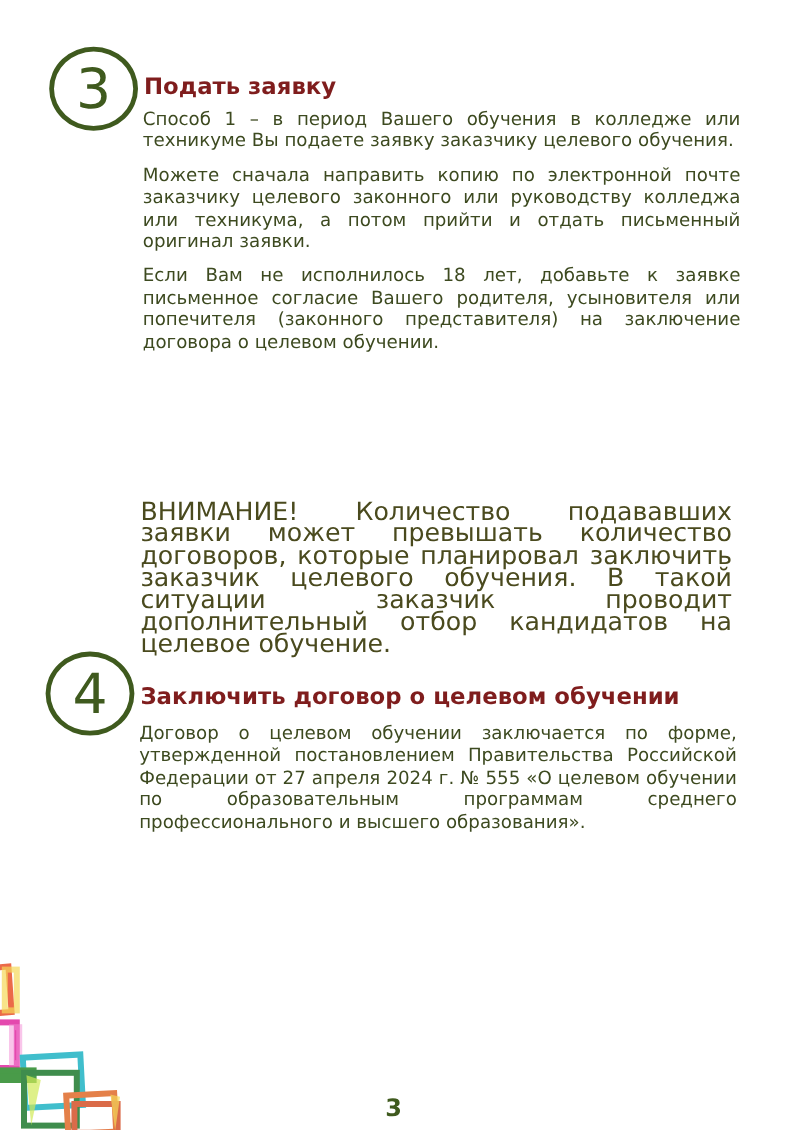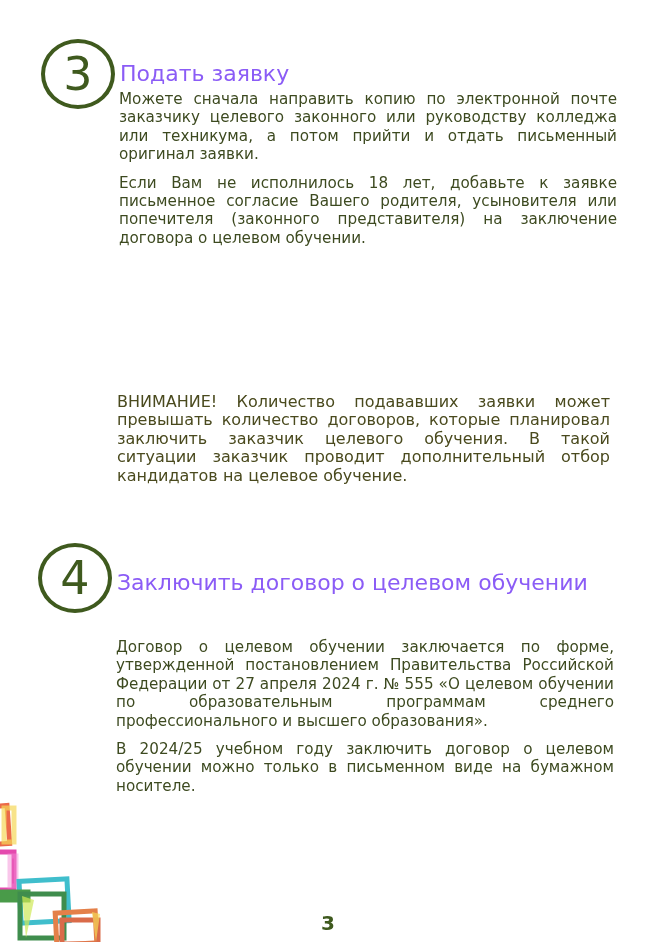--- a/index.html
+++ b/index.html
@@ -1,54 +1,54 @@
 <!DOCTYPE html>
 <html><head>
 <meta charset="utf-8">
 <style>
   html, body { margin: 0; padding: 0; background: #ffffff; }
   body { width: 656px; height: 942px; position: relative; overflow: hidden;
          font-family: "DejaVu Sans", sans-serif; color: #3b4a1c; }
   .circle { position: absolute; width: 66px; height: 62px; border: 4px solid #3f5a1e;
             border-radius: 50%; display: flex; align-items: center; justify-content: center;
             font-family: "DejaVu Sans", sans-serif; font-size: 46px; color: #3f5a1e; line-height: 1; }
-  .heading { position: absolute; font-weight: normal; font-size: 22px; color: #8b5cf6;
+  .heading { position: absolute; font-weight: bold; font-size: 19px; color: #7f1d1d;
              font-family: "DejaVu Sans", sans-serif; }
   .body-block { position: absolute; font-size: 15.2px; line-height: 18.4px; text-align: justify;
                 color: #3d4a20; }
   .body-block p { margin: 0 0 10px 0; }
-  .attention { position: absolute; font-size: 16px; line-height: 18.4px; text-align: justify;
-               color: #4a4a1e; }
+  .attention { position: absolute; font-size: 21px; line-height: 18.4px; text-align: justify;
+               color: #4a4a1e; margin-top: 24px; }
   .page-number { position: absolute; left: 0; width: 656px; top: 911px; text-align: center;
                  font-weight: bold; font-size: 20px; color: #3f5a1e; }
   .deco { position: absolute; left: 0; top: 800px; width: 110px; height: 142px; }
 </style>
 </head>
 <body>
 
 <div class="circle" style="left:41px; top:39px;">
   <span>3</span>
 </div>
 <div class="heading" style="left:120px; top:61px;">Подать заявку</div>
 
 <div class="body-block" style="left:119px; top:90px; width:498px;">
+  <p>Способ 1 – в период Вашего обучения в колледже или техникуме Вы подаете заявку заказчику целевого обучения.</p>
   <p>Можете сначала направить копию по электронной почте заказчику целевого законного или руководству колледжа или техникума, а потом прийти и отдать письменный оригинал заявки.</p>
   <p>Если Вам не исполнилось 18 лет, добавьте к заявке письменное согласие Вашего родителя, усыновителя или попечителя (законного представителя) на заключение договора о целевом обучении.</p>
 </div>
 
 <div class="attention" style="left:117px; top:393px; width:493px;">ВНИМАНИЕ! Количество подававших заявки может превышать количество договоров, которые планировал заключить заказчик целевого обучения. В такой ситуации заказчик проводит дополнительный отбор кандидатов на целевое обучение.</div>
 
 <div class="circle" style="left:38px; top:543px;">
   <span>4</span>
 </div>
 <div class="heading" style="left:117px; top:570px;">Заключить договор о целевом обучении</div>
 
-<div class="body-block" style="left:116px; top:638px; width:498px;">
+<div class="body-block" style="left:116px; top:602px; width:498px;">
   <p>Договор о целевом обучении заключается по форме, утвержденной постановлением Правительства Российской Федерации от 27 апреля 2024 г. № 555 «О целевом обучении по образовательным программам среднего профессионального и высшего образования».</p>
-  <p>В 2024/25 учебном году заключить договор о целевом обучении можно только в письменном виде на бумажном носителе.</p>
 </div>
 
 <svg class="deco" viewBox="0 0 110 142">
   <g fill="none" stroke-width="5" opacity="0.85">
     <rect x="-6" y="6" width="14" height="38" stroke="#e8502a" transform="rotate(-4 0 20)"></rect>
     <rect x="4" y="8" width="10" height="34" stroke="#f4d23c" opacity="0.7"></rect>
     <rect x="-4" y="52" width="18" height="38" stroke="#e02aa0"></rect>
     <rect x="10" y="56" width="6" height="30" stroke="#f27ad0" opacity="0.5"></rect>
     <rect x="20" y="80" width="48" height="42" stroke="#1fb3c4" transform="rotate(-3 44 100)"></rect>
     <rect x="-8" y="92" width="36" height="8" stroke="#2a8a2a" fill="#2a8a2a"></rect>

